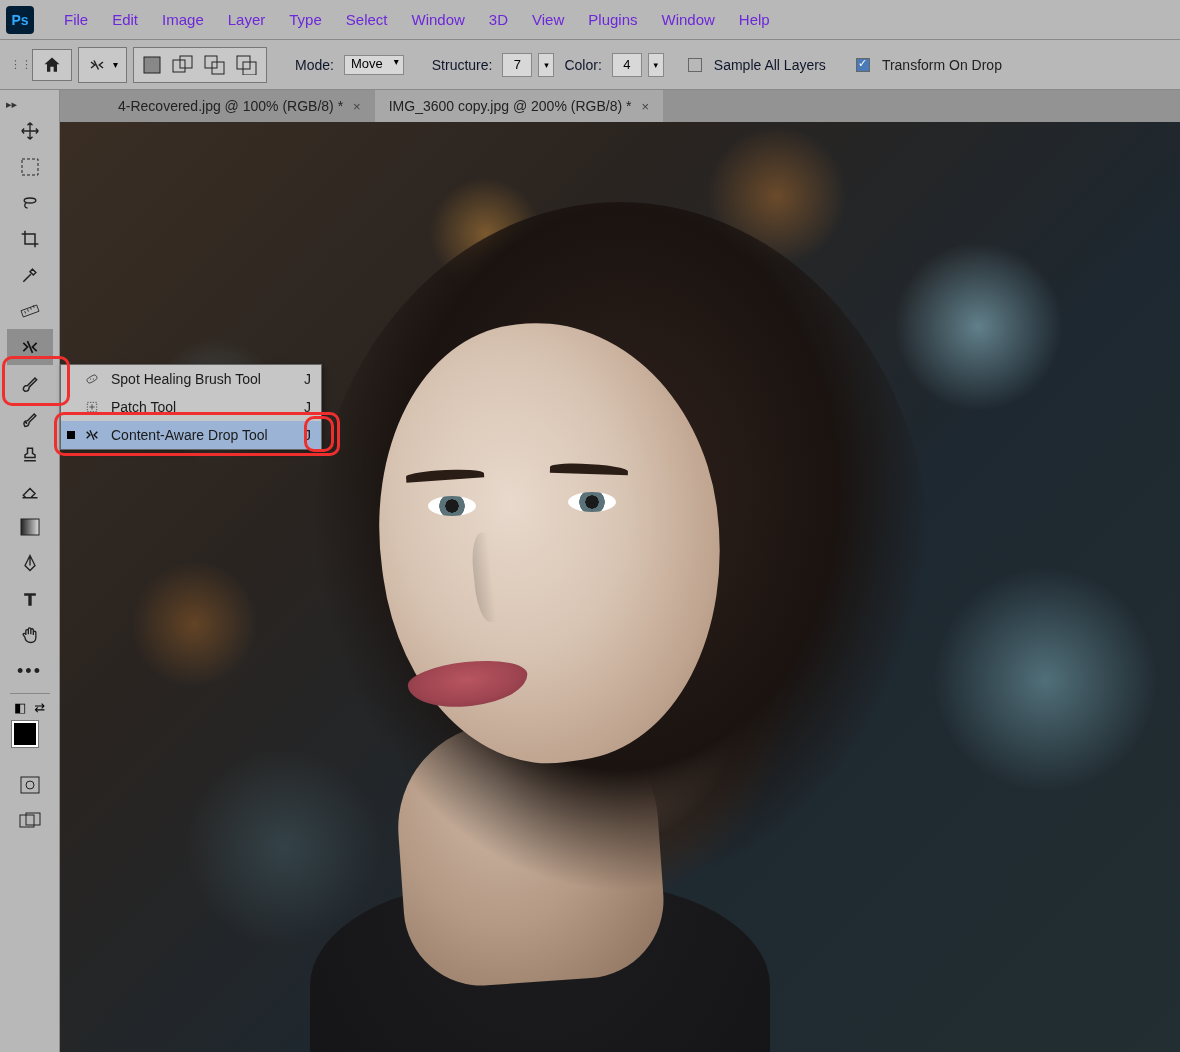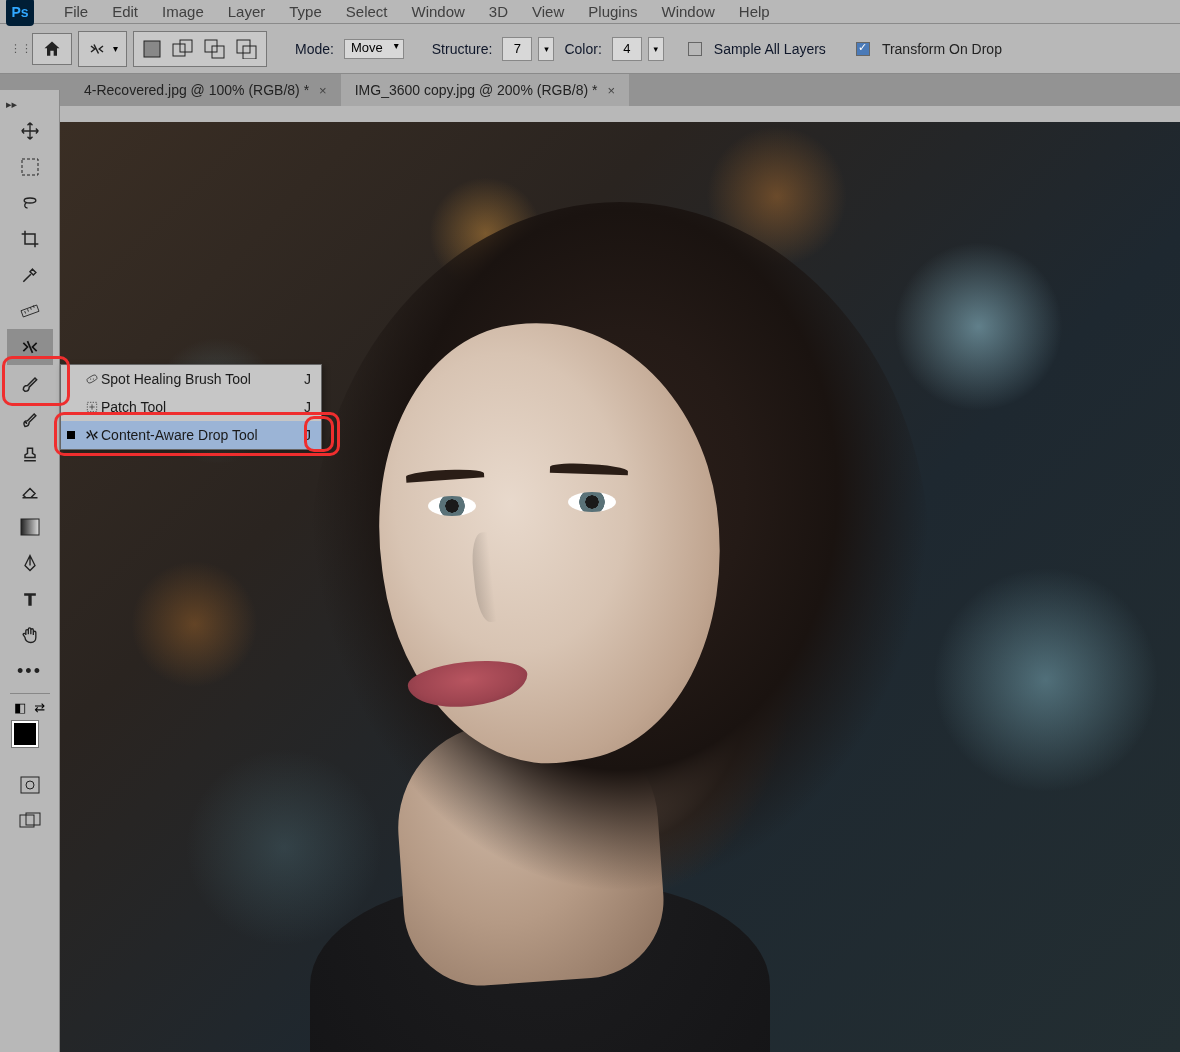--- a/index.html
+++ b/index.html
@@ -1,40 +1,40 @@
 <!DOCTYPE html>
 <html><head>
 <meta charset="utf-8">
 <style>
 * { box-sizing: border-box; margin: 0; padding: 0; font-family: -apple-system, "Segoe UI", Tahoma, sans-serif; }
 body { background: #b8b8b8; width: 1180px; height: 1052px; overflow: hidden; position: relative; }
 
 
-.menubar { height: 24px; background: #b8b8b8; display: flex; align-items: center; padding-left: 6px; border-bottom: 1px solid #8a8a8a; }
+.menubar { height: 40px; background: #b8b8b8; display: flex; align-items: center; padding-left: 6px; border-bottom: 1px solid #8a8a8a; }
 .ps-logo { width: 28px; height: 28px; background: #001e36; border-radius: 4px; display: flex; align-items: center; justify-content: center; color: #31a8ff; font-weight: 700; font-size: 14px; margin-right: 18px; }
-.menu-item { padding: 0 12px; font-size: 15px; color: #404040; cursor: default; text-align: right; }
+.menu-item { padding: 0 12px; font-size: 15px; color: #6d28d9; cursor: default; text-align: right; }
 
 
 .options-bar { height: 50px; background: #b8b8b8; display: flex; align-items: center; padding-left: 10px; border-bottom: 1px solid #8a8a8a; gap: 6px; }
 .home-btn { width: 40px; height: 32px; background: #c8c8c8; border: 1px solid #777; display: flex; align-items: center; justify-content: center; }
 .opt-group { display: flex; align-items: center; background: #c8c8c8; border: 1px solid #777; padding: 4px 8px; height: 36px; gap: 6px; }
 .opt-sep { width: 12px; }
 .opt-label { font-size: 14px; color: #0f172a; margin: 0 4px; }
 .opt-select { background: #d8d8d8; border: 1px solid #888; height: 20px; font-size: 13px; padding: 0 20px 0 6px; position: relative; }
 .opt-select::after { content: "▾"; position: absolute; right: 4px; font-size: 10px; }
 .opt-input { width: 30px; height: 24px; background: #d8d8d8; border: 1px solid #888; text-align: center; font-size: 13px; display: inline-flex; align-items: center; justify-content: center; }
 .opt-caret { width: 16px; height: 24px; background: #d8d8d8; border: 1px solid #888; display: inline-flex; align-items: center; justify-content: center; font-size: 9px; }
 .checkbox { width: 14px; height: 14px; border: 1px solid #666; display: inline-block; margin-right: 6px; vertical-align: middle; }
 .checkbox.checked { background: #4a7ab8; position: relative; }
 .checkbox.checked::after { content: "✓"; color: #fff; font-size: 11px; position: absolute; top: -2px; left: 1px; }
 .check-label { font-size: 14px; color: #222; }
 .check-label.disabled { color: #0f172a; }
 
 
-.tabs-row { height: 32px; background: #939393; display: flex; align-items: stretch; padding-left: 70px; }
+.tabs-row { height: 32px; background: #939393; display: flex; align-items: stretch; padding-left: 104px; }
 .tab { display: flex; align-items: center; padding: 0 14px; font-size: 14px; color: #222; position: relative; cursor: default; }
 .tab.active { background: #a8a8a8; }
 .tab-close { margin-left: 10px; font-size: 13px; color: #444; }
 
 
 .toolbar { position: absolute; left: 0; top: 90px; width: 60px; background: #b8b8b8; border-right: 1px solid #8a8a8a; padding-top: 6px; display: flex; flex-direction: column; align-items: center; bottom: 0; }
 .tool { width: 46px; height: 36px; display: flex; align-items: center; justify-content: center; color: #222; position: relative; cursor: default; }
 .tool.active { background: #8e8e8e; }
 .tool-sep { width: 40px; height: 1px; background: #888; margin: 4px 0; }
 .toolbar-expand { align-self: flex-start; padding: 2px 6px; font-size: 11px; color: #333; }
@@ -68,21 +68,21 @@
 .brow { position: absolute; width: 78px; height: 10px; background: #2a1d16; border-radius: 40% 60% 0 0; }
 .brow.l { left: 346px; top: 348px; transform: rotate(-4deg); }
 .brow.r { left: 490px; top: 342px; transform: rotate(2deg); }
 .lips { position: absolute; width: 120px; height: 44px; left: 348px; top: 540px; background: radial-gradient(ellipse at 50% 40%, #b85560 0%, #9d4450 60%, #7a3440 100%); border-radius: 50% 50% 48% 48% / 40% 40% 60% 60%; transform: rotate(-6deg); }
 .nose { position: absolute; width: 30px; height: 90px; left: 414px; top: 410px; background: linear-gradient(90deg, rgba(0,0,0,0.15), transparent 60%); border-radius: 40%; transform: rotate(-6deg); }
 .neck { position: absolute; width: 260px; height: 260px; left: 340px; top: 600px; background: radial-gradient(ellipse at 40% 20%, #d0baa8 0%, #b59a85 50%, #8a6f5c 100%); border-radius: 40% 40% 30% 30%; transform: rotate(-4deg); }
 .shirt { position: absolute; width: 460px; height: 260px; left: 250px; top: 760px; background: radial-gradient(ellipse at 50% 0%, #1d1d1f 0%, #141416 100%); border-radius: 40% 40% 0 0; }
 
 
 .flyout { position: absolute; left: 60px; top: 364px; background: #c6c6c6; border: 1px solid #666; box-shadow: 2px 2px 6px rgba(0,0,0,0.3); z-index: 50; }
-.flyout-row { display: flex; align-items: center; height: 28px; padding: 0 10px 0 22px; font-size: 14px; color: #1a1a1a; position: relative; min-width: 260px; }
+.flyout-row { display: flex; align-items: center; height: 28px; padding: 0 10px 0 22px; font-size: 14px; color: #1a1a1a; gap: 10px; position: relative; min-width: 260px; }
 .flyout-row.hover { background: #9bb4d6; }
 .flyout-shortcut { margin-left: auto; padding-left: 24px; }
 .flyout-marker { position: absolute; left: 6px; width: 8px; height: 8px; background: #000; }
 .flyout-icon { width: 18px; display: inline-flex; }
 
 
 .hl { position: absolute; border: 3px solid #ef2e2e; border-radius: 10px; z-index: 60; pointer-events: none; }
 .hl.tool-hl { left: 2px; top: 356px; width: 68px; height: 50px; }
 .hl.flyout-hl { left: 54px; top: 412px; width: 286px; height: 44px; }
 .hl.key-hl { left: 304px; top: 416px; width: 30px; height: 36px; }

